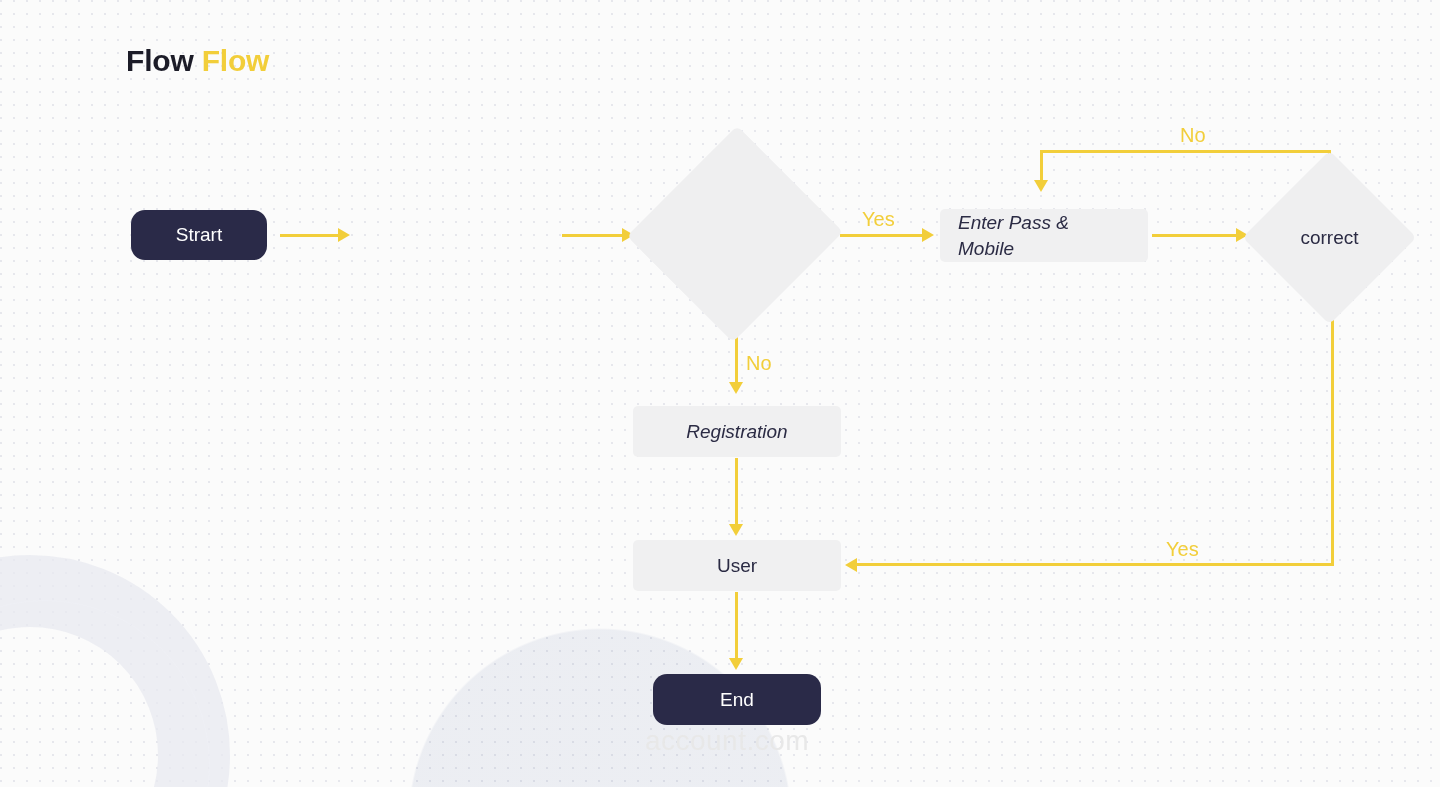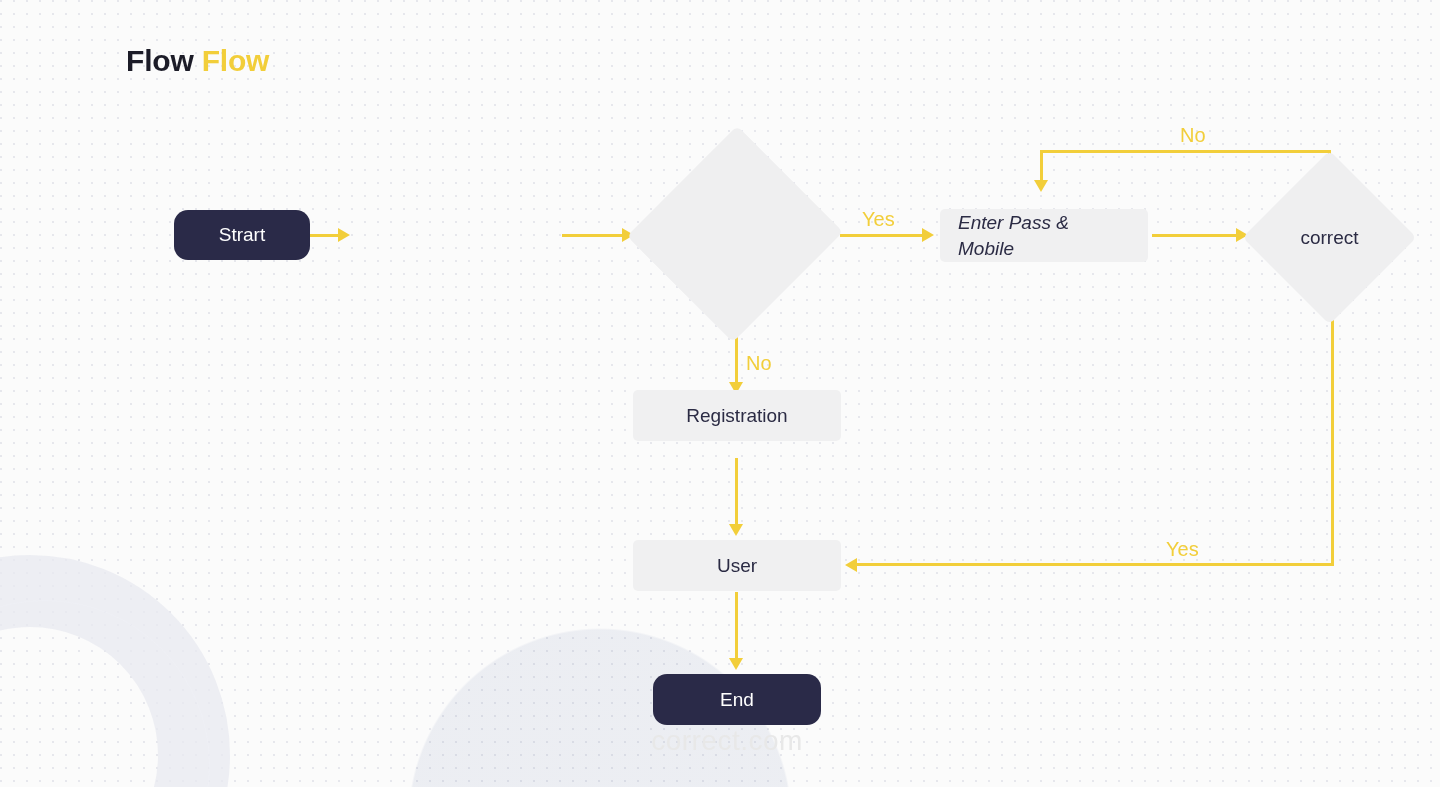--- a/index.html
+++ b/index.html
@@ -200,42 +200,42 @@
   <div class="line-v" style="left:1331px; top:296px; height:270px;"></div>
   <div class="line-h" style="left:855px; top:563px; width:479px;"></div>
   <div class="arrow left" style="left:845px; top:558px;"></div>
   <div class="edge-label" style="left:1166px; top:538px;">Yes</div>
 
   <div class="line-v" style="left:735px; top:592px; height:72px;"></div>
   <div class="arrow down" style="left:729px; top:658px;"></div>
 
   <div class="watermark">
     <div class="wm-ar">مستقل</div>
-    <div class="wm-en">correct.com</div>
-  </div>
-
-  <div class="node terminal center" style="left:131px; top:210px; width:136px; height:50px;margin-left:43px;">
+    <div class="wm-en">account.com</div>
+  </div>
+
+  <div class="node terminal center" style="left:131px; top:210px; width:136px; height:50px;">
     <span>Strart</span>
   </div>
 
 
   <div class="node decision" style="left:660px; top:156px; width:150px; height:156px;">
     <div class="diamond-shape"></div>
   </div>
 
   <div class="node process left" style="left:940px; top:209px; width:208px; height:53px;">
     <span>Enter Pass &amp; Mobile</span>
   </div>
 
   <div class="node decision" style="left:1268px; top:176px; width:123px; height:123px;">
     <div class="diamond-shape"></div>
     <div class="diamond-label">correct</div>
   </div>
 
-  <div class="node process center" style="left:633px; top:390px; width:208px; height:51px;">
+  <div class="node process center" style="left:633px; top:406px; width:208px; height:51px;font-style:italic;">
     <span>Registration</span>
   </div>
 
   <div class="node process center" style="left:633px; top:540px; width:208px; height:51px;">
     <span>User</span>
   </div>
 
   <div class="node terminal center above" style="left:653px; top:674px; width:168px; height:51px;">
     <span>End</span>
   </div>

